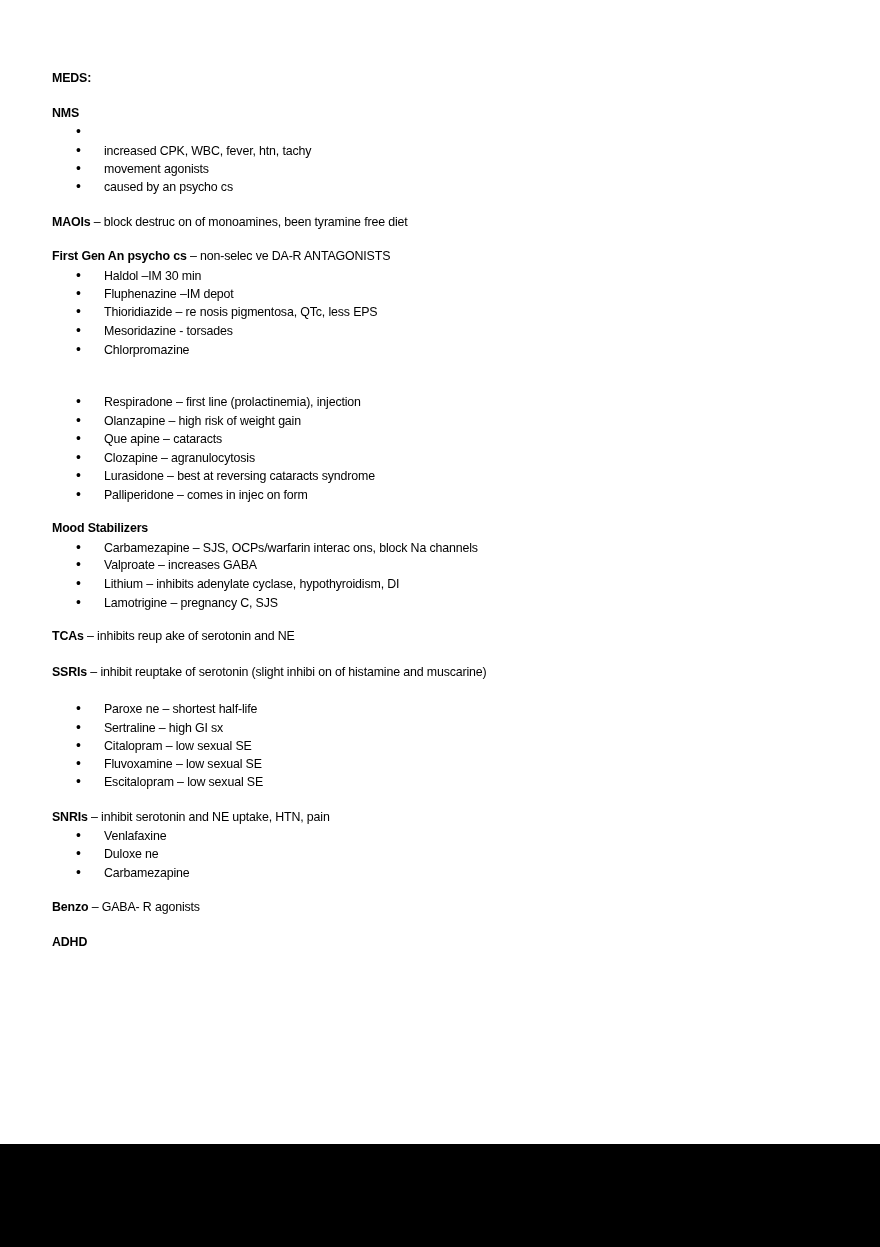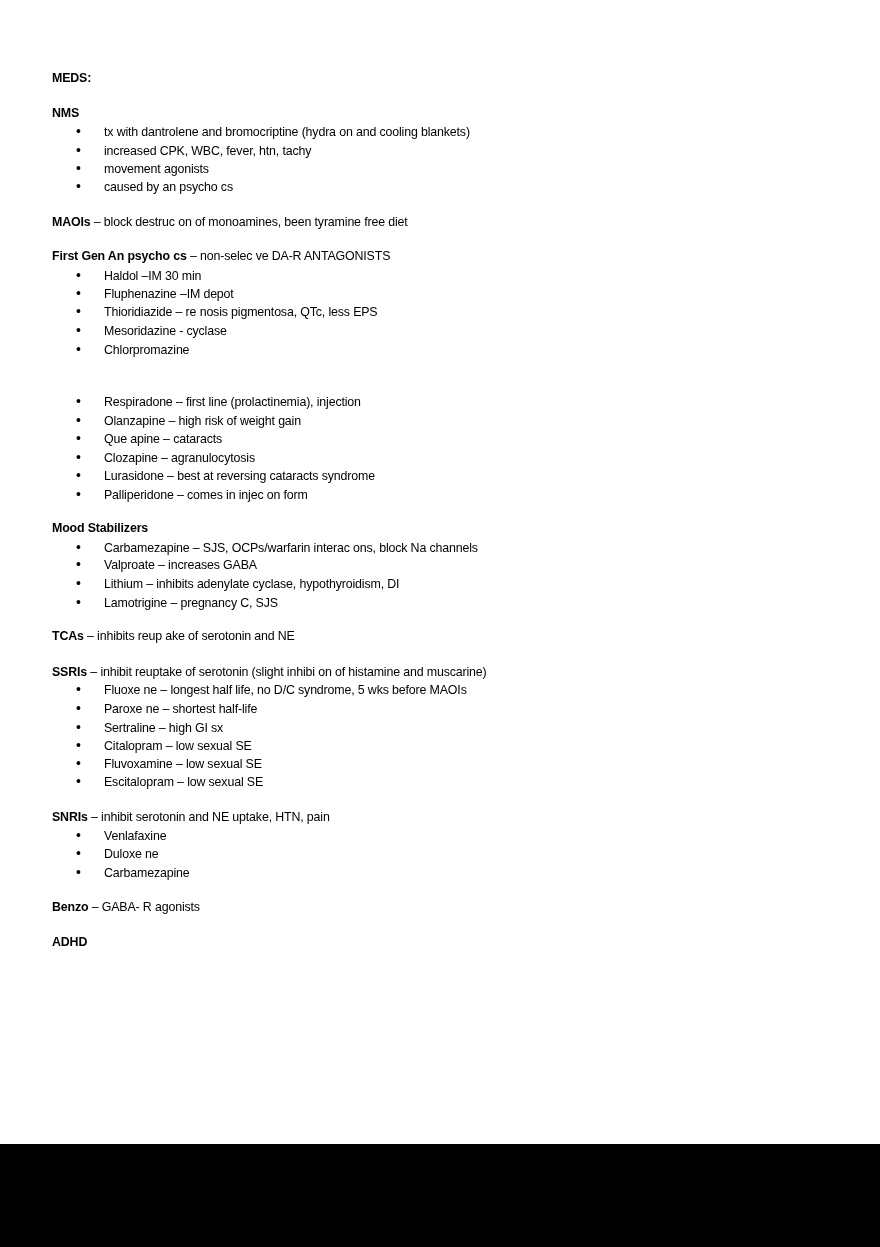--- a/index.html
+++ b/index.html
@@ -22,51 +22,50 @@
   .bullet-line .dot::before { content: "\2022"; font-size: 14px; }
 </style>
 </head>
 <body>
 
 <div class="page">
 
   <div class="line" style="top:70px"><b>MEDS:</b></div>
 
   <div class="line" style="top:105px"><b>NMS</b><span></span></div>
-  <div class="line bullet-line" style="top:123px"><span class="dot"></span><span>tx with dantrolene and bromocriptine (hydra on and cooling blankets)</span></div>
+  <div class="line bullet-line" style="top:123px"><span class="dot"></span></div>
   <div class="line bullet-line" style="top:142px"><span class="dot"></span><span>increased CPK, WBC, fever, htn, tachy</span></div>
   <div class="line bullet-line" style="top:160px"><span class="dot"></span><span>movement agonists</span></div>
   <div class="line bullet-line" style="top:178px"><span class="dot"></span><span>caused by an psycho cs</span></div>
 
   <div class="line" style="top:248px"><b>First Gen An psycho cs</b><span> – non-selec ve DA-R ANTAGONISTS</span></div>
 
   <div class="line" style="top:214px"><b>MAOIs</b><span> – block destruc on of monoamines, been tyramine free diet</span></div>
   <div class="line bullet-line" style="top:267px"><span class="dot"></span><span>Haldol –IM 30 min</span></div>
   <div class="line bullet-line" style="top:285px"><span class="dot"></span><span>Fluphenazine –IM depot</span></div>
   <div class="line bullet-line" style="top:303px"><span class="dot"></span><span>Thioridiazide – re nosis pigmentosa, QTc, less EPS</span></div>
-  <div class="line bullet-line" style="top:322px"><span class="dot"></span><span>Mesoridazine - cyclase</span></div>
+  <div class="line bullet-line" style="top:322px"><span class="dot"></span><span>Mesoridazine - torsades</span></div>
   <div class="line bullet-line" style="top:341px"><span class="dot"></span><span>Chlorpromazine</span></div>
 
   <div class="line bullet-line" style="top:393px"><span class="dot"></span><span>Respiradone – first line (prolactinemia), injection</span></div>
   <div class="line bullet-line" style="top:412px"><span class="dot"></span><span>Olanzapine – high risk of weight gain</span></div>
   <div class="line bullet-line" style="top:430px"><span class="dot"></span><span>Que apine – cataracts</span></div>
   <div class="line bullet-line" style="top:449px"><span class="dot"></span><span>Clozapine – agranulocytosis</span></div>
   <div class="line bullet-line" style="top:467px"><span class="dot"></span><span>Lurasidone – best at reversing cataracts syndrome</span></div>
   <div class="line bullet-line" style="top:486px"><span class="dot"></span><span>Palliperidone – comes in injec on form</span></div>
 
   <div class="line" style="top:520px"><b>Mood Stabilizers</b><span></span></div>
   <div class="line bullet-line" style="top:539px"><span class="dot"></span><span>Carbamezapine – SJS, OCPs/warfarin interac ons, block Na channels</span></div>
   <div class="line bullet-line" style="top:556px"><span class="dot"></span><span>Valproate – increases GABA</span></div>
   <div class="line bullet-line" style="top:575px"><span class="dot"></span><span>Lithium – inhibits adenylate cyclase, hypothyroidism, DI</span></div>
   <div class="line bullet-line" style="top:594px"><span class="dot"></span><span>Lamotrigine – pregnancy C, SJS</span></div>
 
   <div class="line" style="top:628px"><b>TCAs</b><span> – inhibits reup ake of serotonin and NE</span></div>
 
   <div class="line" style="top:664px"><b>SSRIs</b><span> – inhibit reuptake of serotonin (slight inhibi on of histamine and muscarine)</span></div>
-  <div class="line bullet-line" style="top:681px"><span class="dot"></span><span>Fluoxe ne – longest half life, no D/C syndrome, 5 wks before MAOIs</span></div>
   <div class="line bullet-line" style="top:700px"><span class="dot"></span><span>Paroxe ne – shortest half-life</span></div>
   <div class="line bullet-line" style="top:719px"><span class="dot"></span><span>Sertraline – high GI sx</span></div>
   <div class="line bullet-line" style="top:737px"><span class="dot"></span><span>Citalopram – low sexual SE</span></div>
   <div class="line bullet-line" style="top:755px"><span class="dot"></span><span>Fluvoxamine – low sexual SE</span></div>
   <div class="line bullet-line" style="top:773px"><span class="dot"></span><span>Escitalopram – low sexual SE</span></div>
 
   <div class="line" style="top:809px"><b>SNRIs</b><span> – inhibit serotonin and NE uptake, HTN, pain</span></div>
   <div class="line bullet-line" style="top:827px"><span class="dot"></span><span>Venlafaxine</span></div>
   <div class="line bullet-line" style="top:845px"><span class="dot"></span><span>Duloxe ne</span></div>
   <div class="line bullet-line" style="top:864px"><span class="dot"></span><span>Carbamezapine</span></div>

